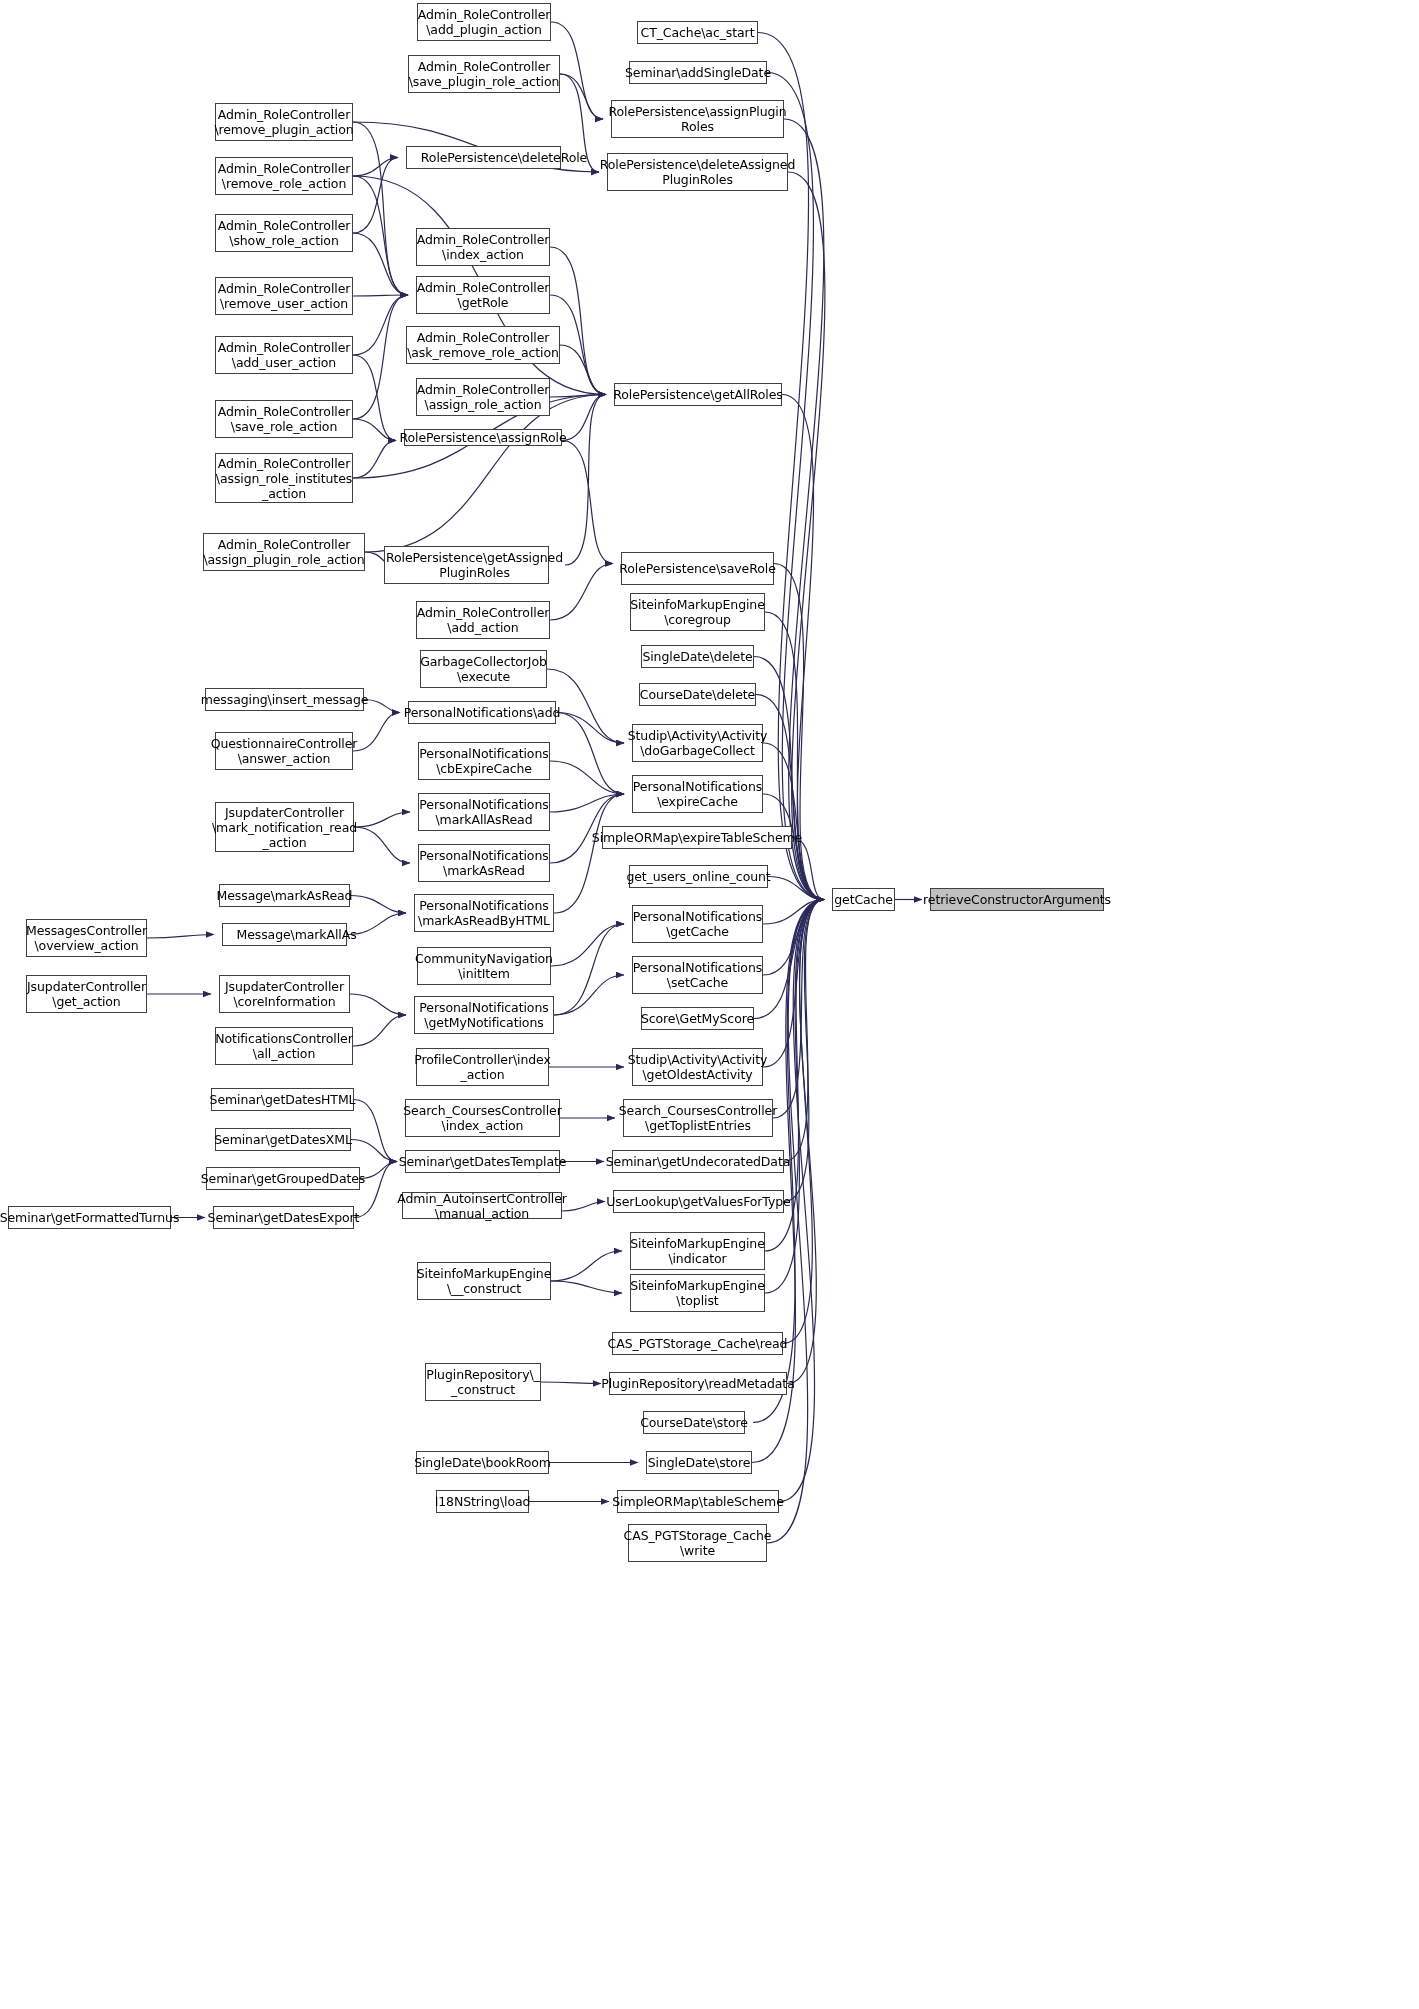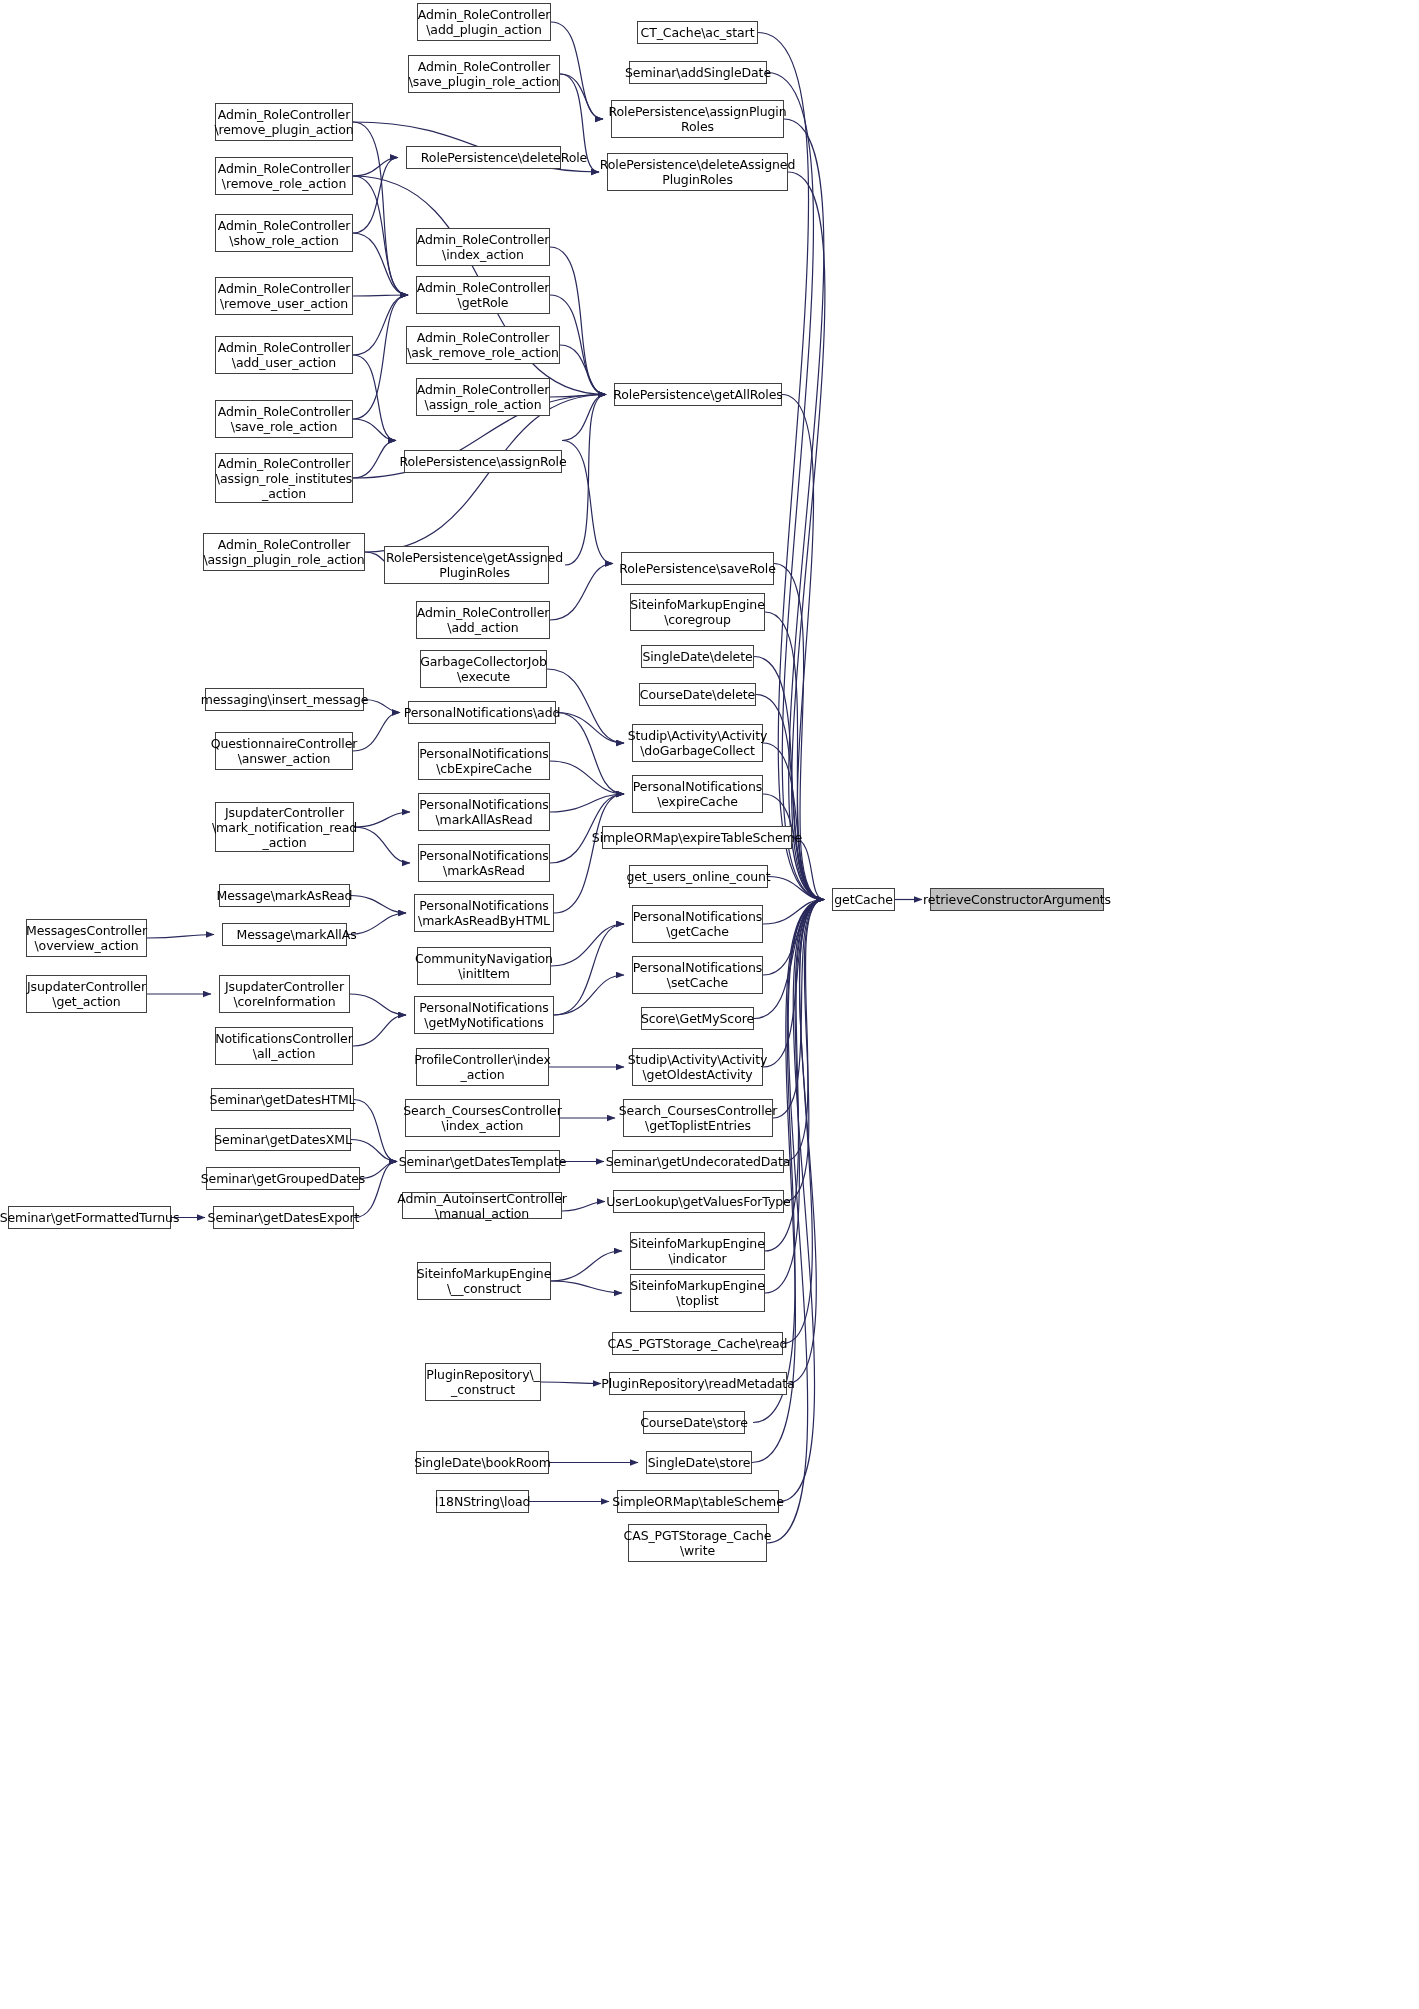--- a/index.html
+++ b/index.html
@@ -180,21 +180,21 @@
 \getRole</div>
       <div class="node" style="left: 215px; top: 336px; width: 138px; height: 38px;">Admin_RoleController
 \add_user_action</div>
       <div class="node" style="left: 406px; top: 326px; width: 154px; height: 38px;">Admin_RoleController
 \ask_remove_role_action</div>
       <div class="node" style="left: 416px; top: 378px; width: 134px; height: 38px;">Admin_RoleController
 \assign_role_action</div>
       <div class="node" style="left: 614px; top: 383px; width: 168px; height: 23px;">RolePersistence\getAllRoles</div>
       <div class="node" style="left: 215px; top: 400px; width: 138px; height: 38px;">Admin_RoleController
 \save_role_action</div>
-      <div class="node" style="left: 404px; top: 450px; width: 158px; height: 23px;">RolePersistence\assignRole</div>
+      <div class="node" style="left: 404px; top: 429px; width: 158px; height: 17px;">RolePersistence\assignRole</div>
       <div class="node" style="left: 215px; top: 453px; width: 138px; height: 50px;">Admin_RoleController
 \assign_role_institutes
 _action</div>
       <div class="node" style="left: 203px; top: 533px; width: 162px; height: 38px;">Admin_RoleController
 \assign_plugin_role_action</div>
       <div class="node" style="left: 384px; top: 546px; width: 165px; height: 38px; padding-left: 19px;">RolePersistence\getAssigned
 PluginRoles</div>
       <div class="node" style="left: 621px; top: 552px; width: 153px; height: 33px;">RolePersistence\saveRole</div>
       <div class="node" style="left: 416px; top: 601px; width: 134px; height: 38px;">Admin_RoleController
 \add_action</div>

